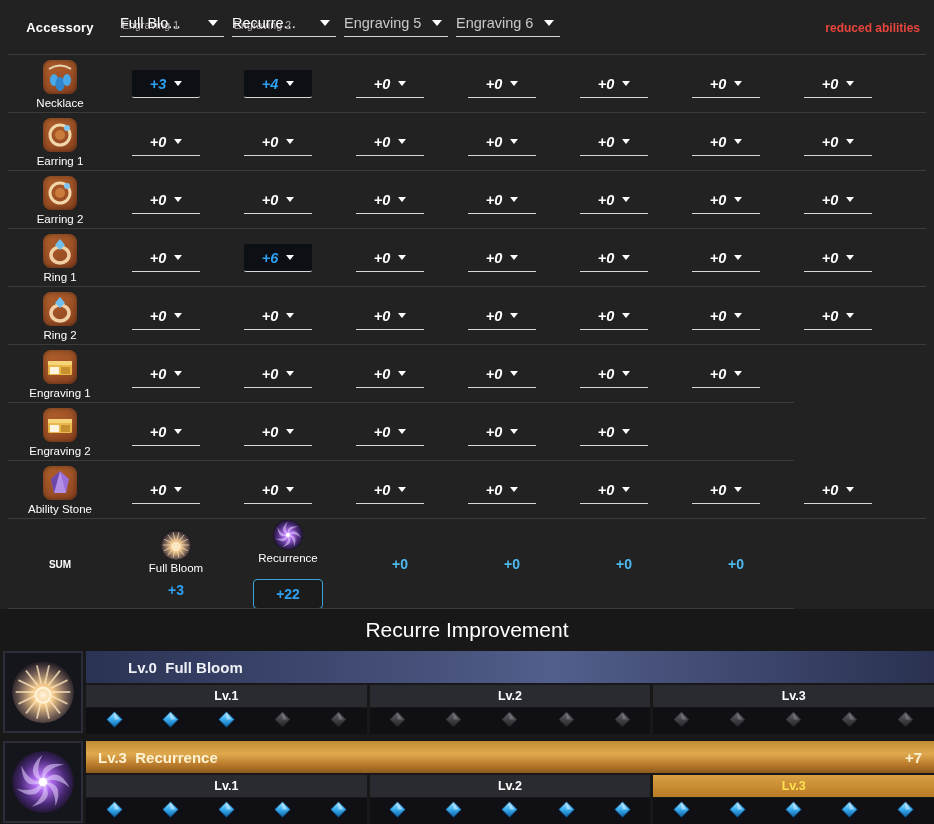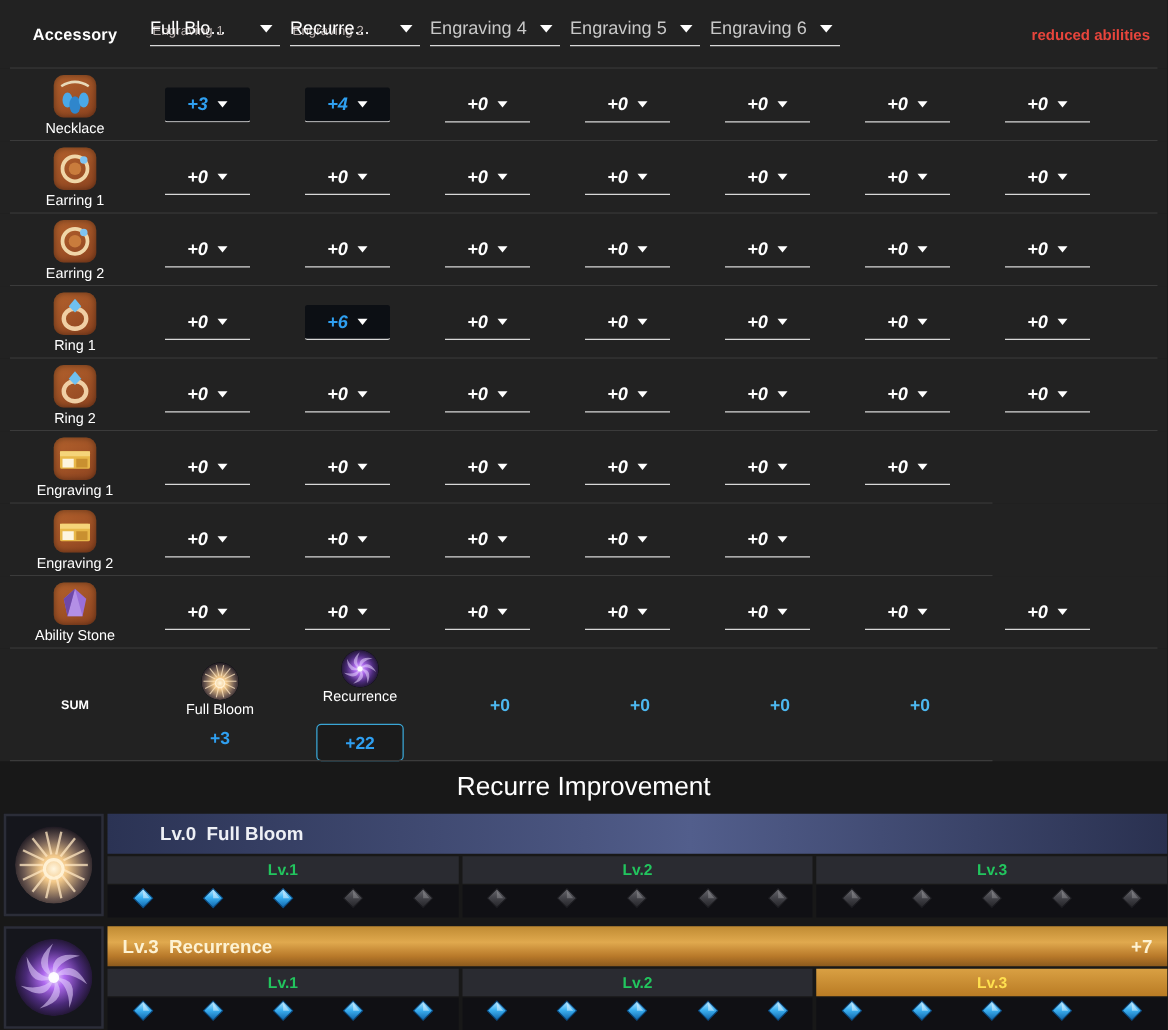--- a/index.html
+++ b/index.html
@@ -159,21 +159,21 @@
     background: linear-gradient(180deg,#c08b33 0%, #e0a94e 40%, #b8792a 75%, #8c5a1d 100%);
   }
   .skill-bar-name { font-size: 15px; font-weight: bold; }
   .skill-bar.blue .skill-bar-name { color: #eef0f5; }
   .skill-bar.gold .skill-bar-name { color: #fdf2d2; }
   .skill-bar-bonus { font-size: 15px; font-weight: bold; color: #fdf2d2; }
 
   .lv-tabs { display: flex; height: 22px; gap: 3px; margin-top: 2px; }
   .lv-tab {
     flex: 1; display: flex; align-items: center; justify-content: center;
-    font-size: 12.5px; font-weight: bold; color: #22c55e;
+    font-size: 12.5px; font-weight: bold; color: #ffffff;
     background: #2a2b31;
   }
   .lv-tab.active {
     background: linear-gradient(180deg,#d9a043,#b97b24);
     color: #ffe04f;
   }
 
   .gem-groups { display: flex; gap: 3px; margin-top: 1px; }
   .gem-group {
     flex: 1; display: flex; align-items: center; justify-content: space-around;
@@ -225,27 +225,20 @@
             <div class="sel-label">Engraving 1</div>
             <div class="sel">
               <span class="sel-val">Full Blo...</span>
               <span class="caret"></span>
             </div>
           </div>
           <div class="cell-col">
             <div class="sel-label">Engraving 2</div>
             <div class="sel">
               <span class="sel-val">Recurre...</span>
-              <span class="caret"></span>
-            </div>
-          </div>
-          <div class="cell-col">
-            <div class="sel-label"></div>
-            <div class="sel">
-              <span class="sel-val dim">Engraving 4</span>
               <span class="caret"></span>
             </div>
           </div>
           <div class="cell-col">
             <div class="sel-label"></div>
             <div class="sel">
               <span class="sel-val dim">Engraving 5</span>
               <span class="caret"></span>
             </div>
           </div>

